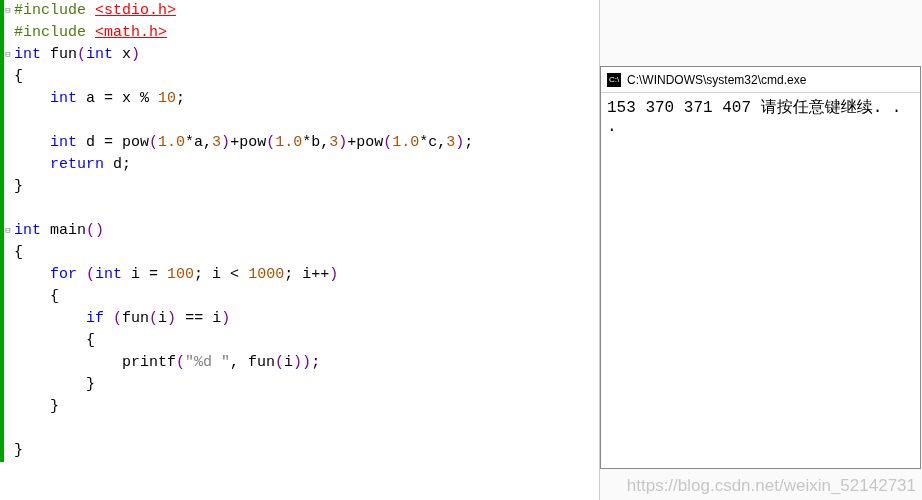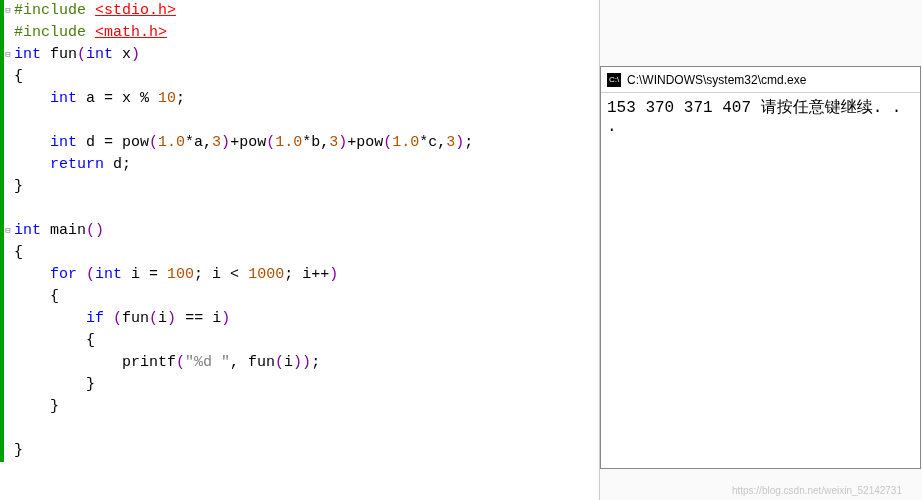--- a/index.html
+++ b/index.html
@@ -85,24 +85,24 @@
     top: 66px;
     width: 321px;
     height: 403px;
     border: 1px solid #888;
     background: #f0f0f0;
     display: flex;
     flex-direction: column;
   }
   .watermark {
     position: absolute;
-    right: 20px;
+    right: 6px;
     bottom: 4px;
     font-family: Arial, sans-serif;
-    font-size: 10px;
+    font-size: 17px;
     color: rgba(120,120,120,0.4);
   }
 </style>
 </head>
 <body>
 
 <div class="code-editor" id="code-editor">
     <div class="line"><div class="fold-margin"></div><div class="fold-icon">⊟</div><div class="code-text"><span class="pre">#include </span><span class="inc">&lt;stdio.h&gt;</span></div></div>
     <div class="line"><div class="fold-margin"></div><div class="fold-icon"></div><div class="code-text"><span class="pre">#include </span><span class="inc">&lt;math.h&gt;</span></div></div>
     <div class="line"><div class="fold-margin"></div><div class="fold-icon">⊟</div><div class="code-text"><span class="kw">int</span><span> fun</span><span class="paren">(</span><span class="kw">int</span><span> x</span><span class="paren">)</span></div></div>

